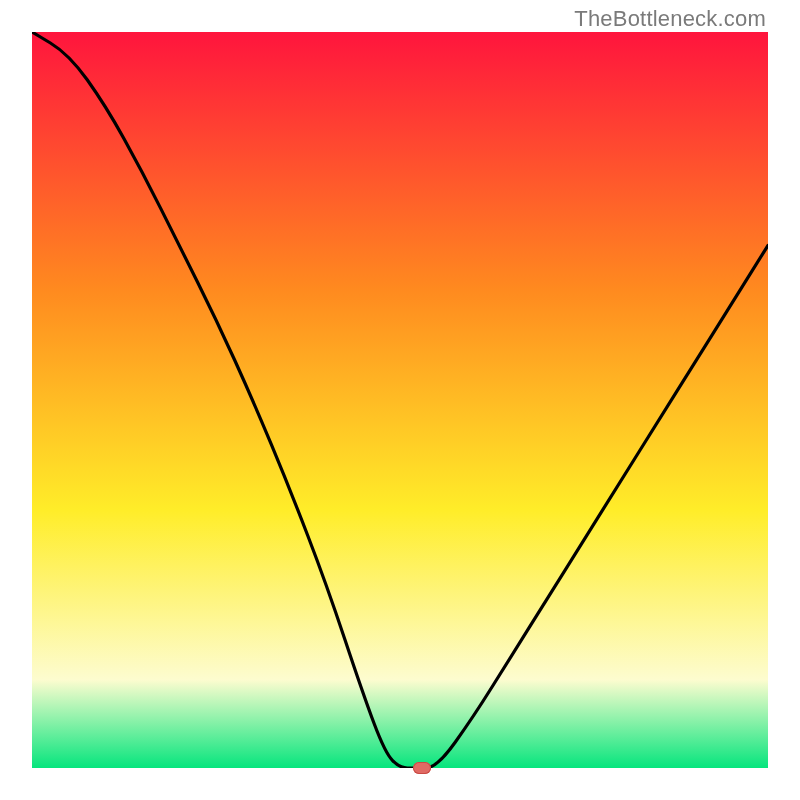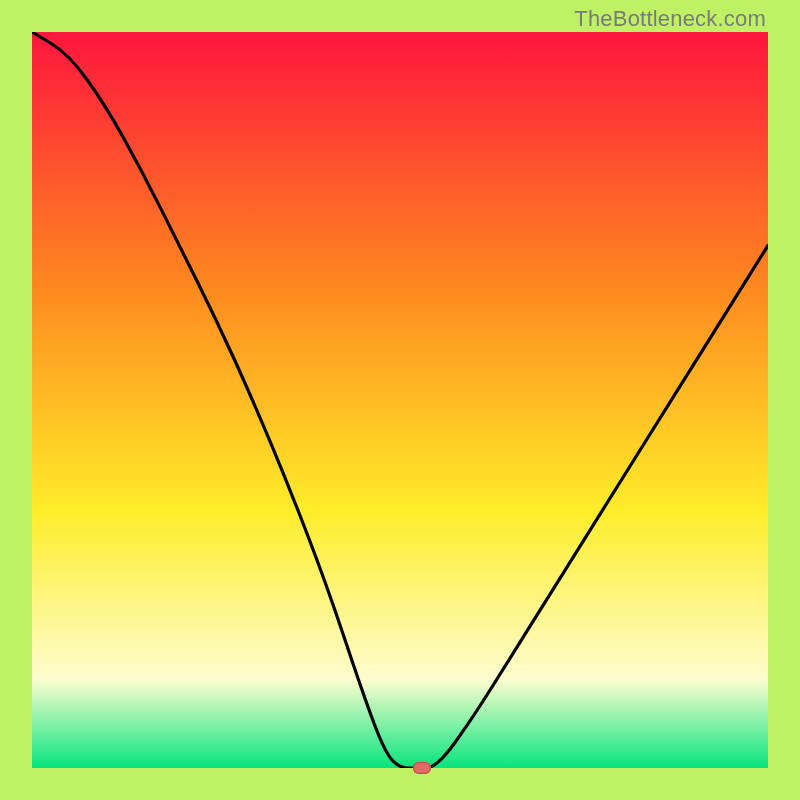--- a/index.html
+++ b/index.html
@@ -10,21 +10,21 @@
     background: #000;
     overflow: hidden;
     font-family: Arial, Helvetica, sans-serif;
   }
   .frame {
     position: absolute;
     left: 0;
     top: 0;
     width: 800px;
     height: 800px;
-    background: #bef264;
+    background: #ffffff;
   }
   .plot-area {
     position: absolute;
     left: 32px;
     top: 32px;
     width: 736px;
     height: 736px;
   }
   .gradient-bg {
     position: absolute;

